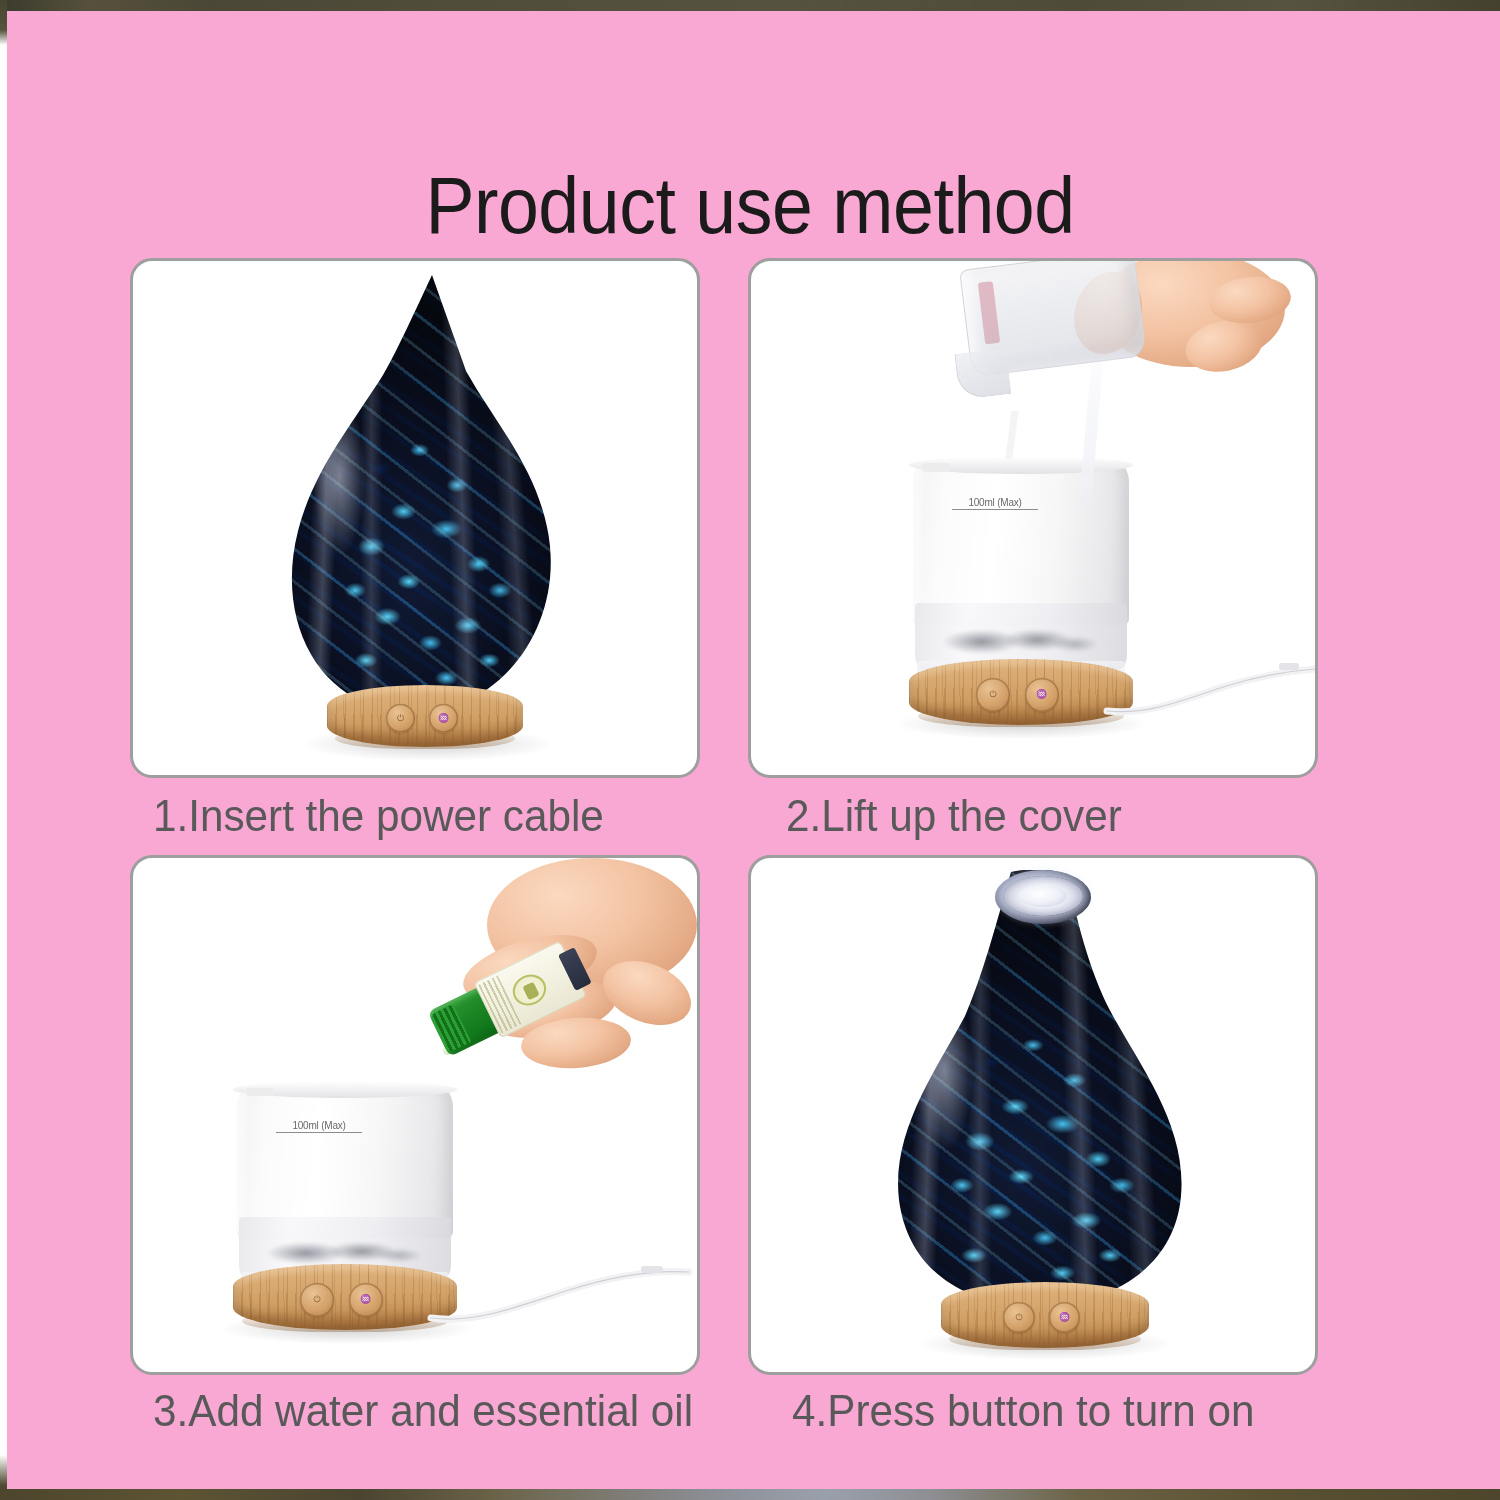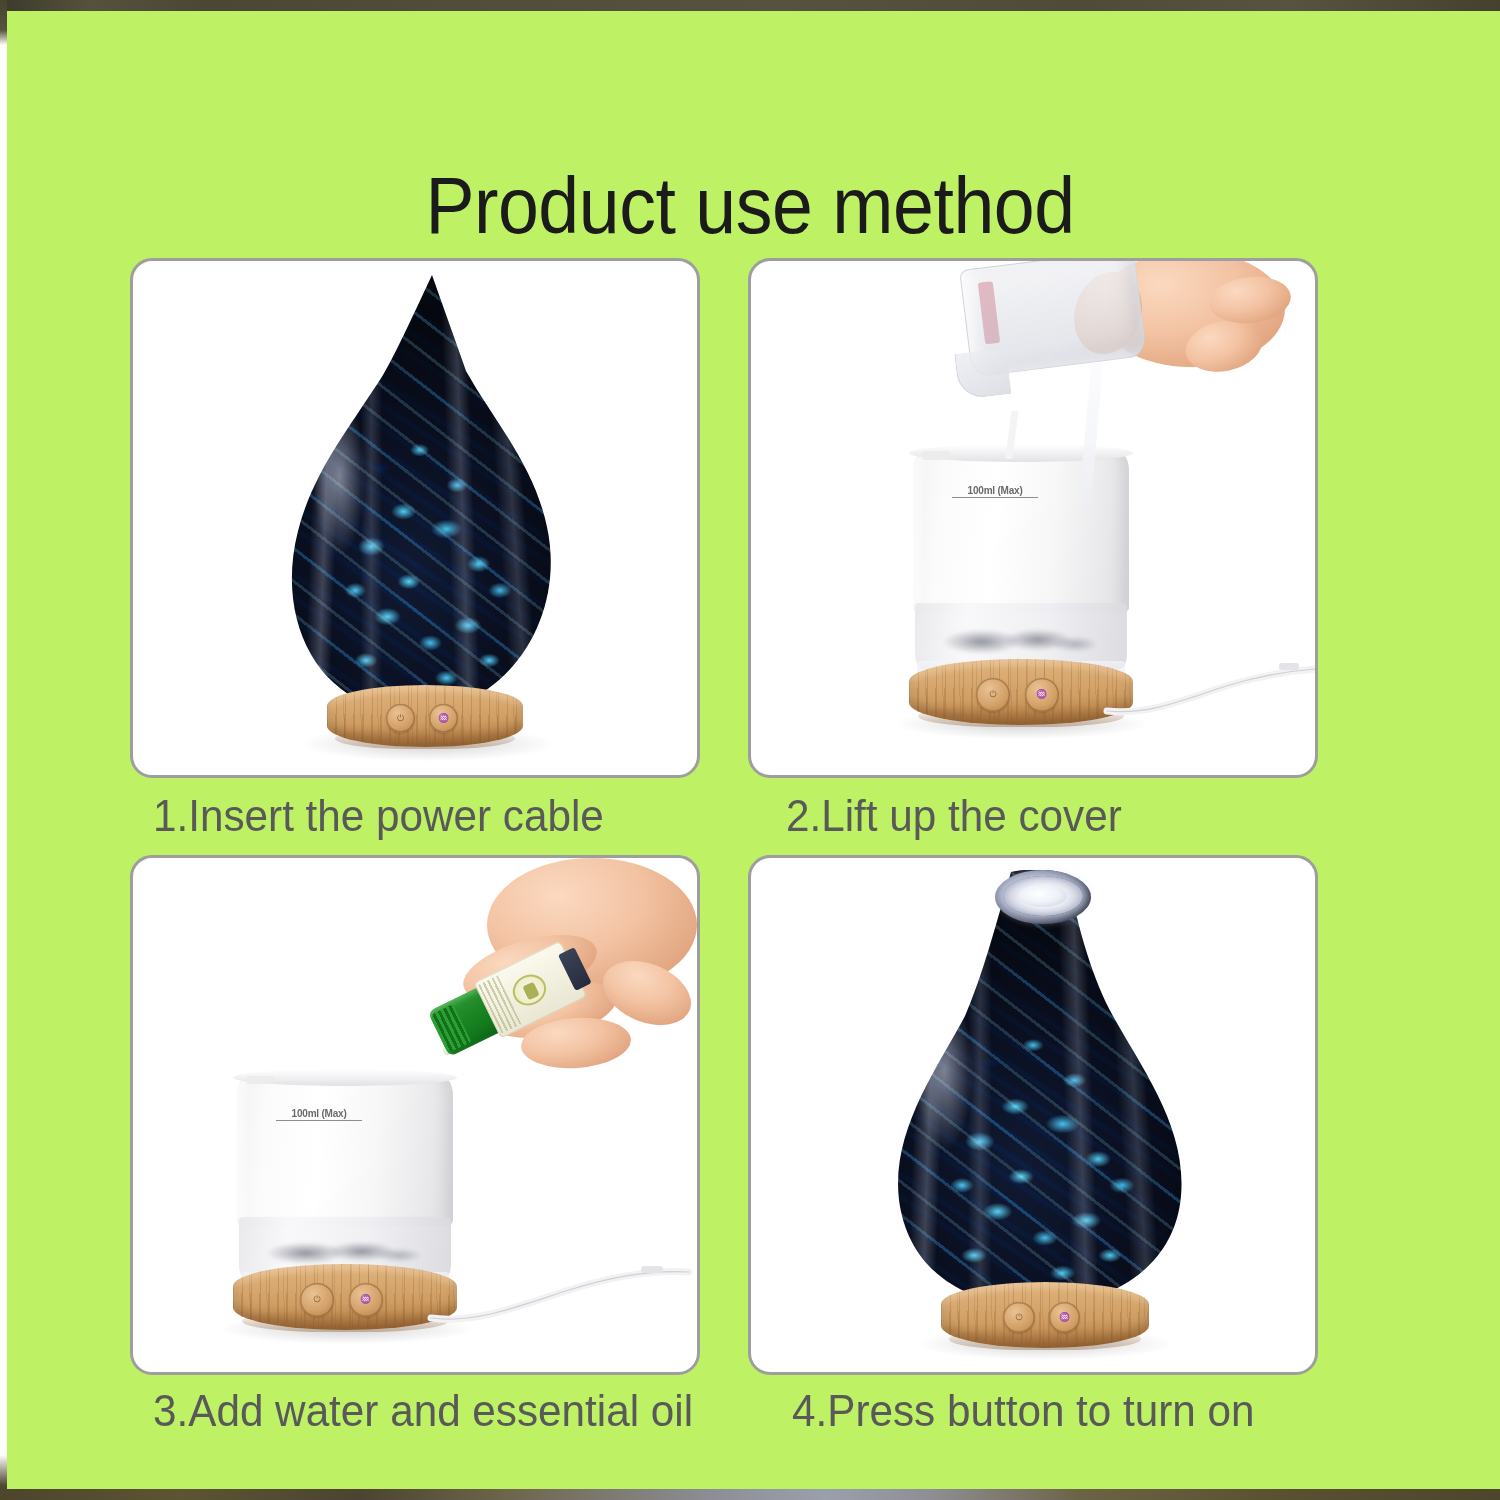--- a/index.html
+++ b/index.html
@@ -10,21 +10,21 @@
     height: 1500px;
     background: #ffffff;
     font-family: "Liberation Sans", sans-serif;
     overflow: hidden;
   }
 
   #stage {
     position: relative;
     width: 1500px;
     height: 1500px;
-    background: #bef264;
+    background: #f9a8d4;
     overflow: hidden;
   }
 
   
   .edge-strip {
     position: absolute;
     left: 0;
     width: 1500px;
     height: 11px;
   }
@@ -241,28 +241,27 @@
   .shadow {
     position: absolute;
     border-radius: 50%;
     background: radial-gradient(ellipse at 50% 50%, rgba(110,110,115,.30) 0%, rgba(130,130,135,0) 72%);
   }
 
   
   .tank-wrap { position: absolute; }
   .tank-top {
     position: absolute;
-    left: 0; top: 0; width: 100%; height: 64%;
+    left: 0; top: 12px; width: 100%; height: 64%;
     border-radius: 14px 14px 6px 6px / 22px 22px 6px 6px;
     background:
       linear-gradient(95deg,
         #f2f2f3 0%, #fbfbfc 14%, #ffffff 38%, #f7f7f8 64%, #e8e8ea 88%, #dcdcdf 100%);
     box-shadow: inset -7px 0 12px rgba(180,180,186,.34),
                 inset 6px 0 10px rgba(255,255,255,.85);
-    font-weight: bold;
   }
   .tank-top .lip {
     position: absolute;
     left: -2%; top: -3%; width: 104%; height: 11%;
     border-radius: 50%;
     background: linear-gradient(180deg, #ffffff 0%, #f0f0f2 55%, #e2e2e5 100%);
   }
   .tank-top .notch {
     position: absolute;
     left: 4%; top: 1.5%;

